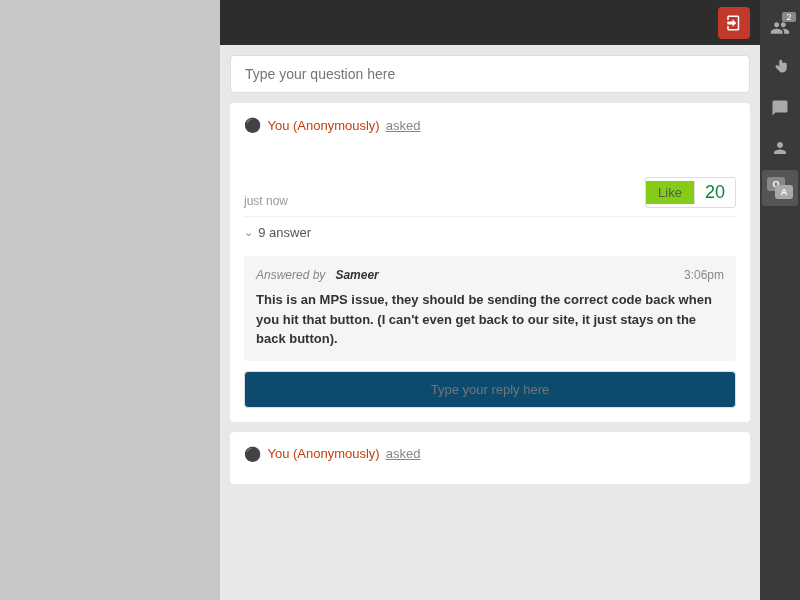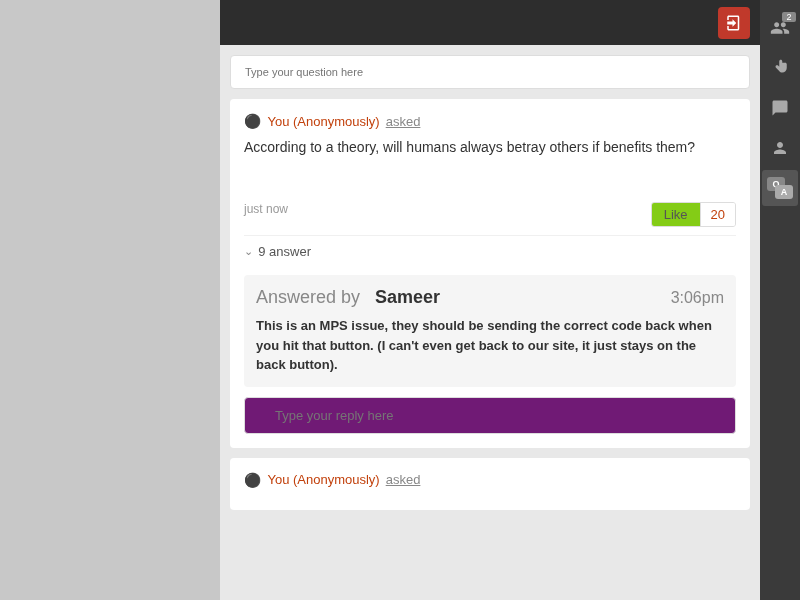--- a/index.html
+++ b/index.html
@@ -53,21 +53,21 @@
       overflow-y: auto;
       padding: 10px;
     }
 
     .search-box {
       background: white;
       border: 1px solid #ddd;
       border-radius: 4px;
       padding: 10px 14px;
       width: 100%;
-      font-size: 11px;
+      font-size: 14px;
       color: #999;
       margin-bottom: 10px;
       outline: none;
     }
 
     .question-card {
       background: white;
       border-radius: 4px;
       padding: 14px;
       margin-bottom: 10px;
@@ -99,21 +99,21 @@
 
     .question-text {
       font-size: 14px;
       color: #333;
       line-height: 1.5;
       margin-bottom: 10px;
     }
 
     .question-footer {
       display: flex;
-      align-items: flex-start;
+      align-items: flex-end;
       justify-content: space-between;
       margin-top: 44px;
     }
 
     .timestamp {
       font-size: 12px;
       color: #999;
     }
 
     .like-group {
@@ -129,22 +129,22 @@
       background: #84cc16;
       border: none;
       border-right: 1px solid #ddd;
       font-size: 13px;
       color: #555;
       cursor: pointer;
     }
 
     .like-count {
       padding: 4px 10px;
-      font-size: 13px;
-      color: #c2410c;
+      font-size: 18px;
+      color: #15803d;
       background: white;
     }
 
     .answers-toggle {
       display: flex;
       align-items: center;
       gap: 5px;
       font-size: 13px;
       color: #555;
       padding: 8px 0;
@@ -166,52 +166,54 @@
     }
 
     .answer-header {
       display: flex;
       align-items: center;
       justify-content: space-between;
       margin-bottom: 8px;
     }
 
     .answer-by {
-      font-size: 18px;
-      color: #888;
+      font-size: 12px;
+      color: #888;
+      font-style: italic;
     }
 
     .answer-by .answerer-name {
       font-weight: bold;
       color: #333;
     }
 
     .answer-time {
-      font-size: 16px;
+      font-size: 12px;
       color: #888;
     }
 
     .answer-text {
       font-size: 13px;
       color: #333;
       line-height: 1.5;
       font-weight: bold;
     }
 
     .reply-box {
-      background: #701a75;
+      background: #0c4a6e;
       border: 1px solid #ddd;
       border-radius: 4px;
-      padding: 10px 30px;
+      padding: 10px 14px;
       width: 100%;
       font-size: 13px;
       color: #999;
       margin-top: 10px;
       outline: none;
       cursor: text;
+      text-align: center;
     }
 
     .right-sidebar {
       width: 40px;
       background: #3a3a3a;
       display: flex;
       flex-direction: column;
       align-items: center;
       padding-top: 10px;
       gap: 4px;
@@ -307,21 +309,20 @@
 
   <div class="content-area">
     <input class="search-box" type="text" placeholder="Type your question here" style="">
 
     <div class="question-card">
       <div class="question-header">
         <span class="user-icon">⚫</span>
         <span class="username">You (Anonymously)</span>
         <span class="asked">asked</span>
       </div>
-      <div class="question-text">According to a theory, will humans always betray others if benefits them?</div>
       <div class="question-footer">
         <span class="timestamp">just now</span>
         <div class="like-group">
           <button class="like-btn">Like</button>
           <span class="like-count">20</span>
         </div>
       </div>
       <div class="answers-toggle">
         <span class="chevron">⌄</span>
         <span>9 answer</span>

